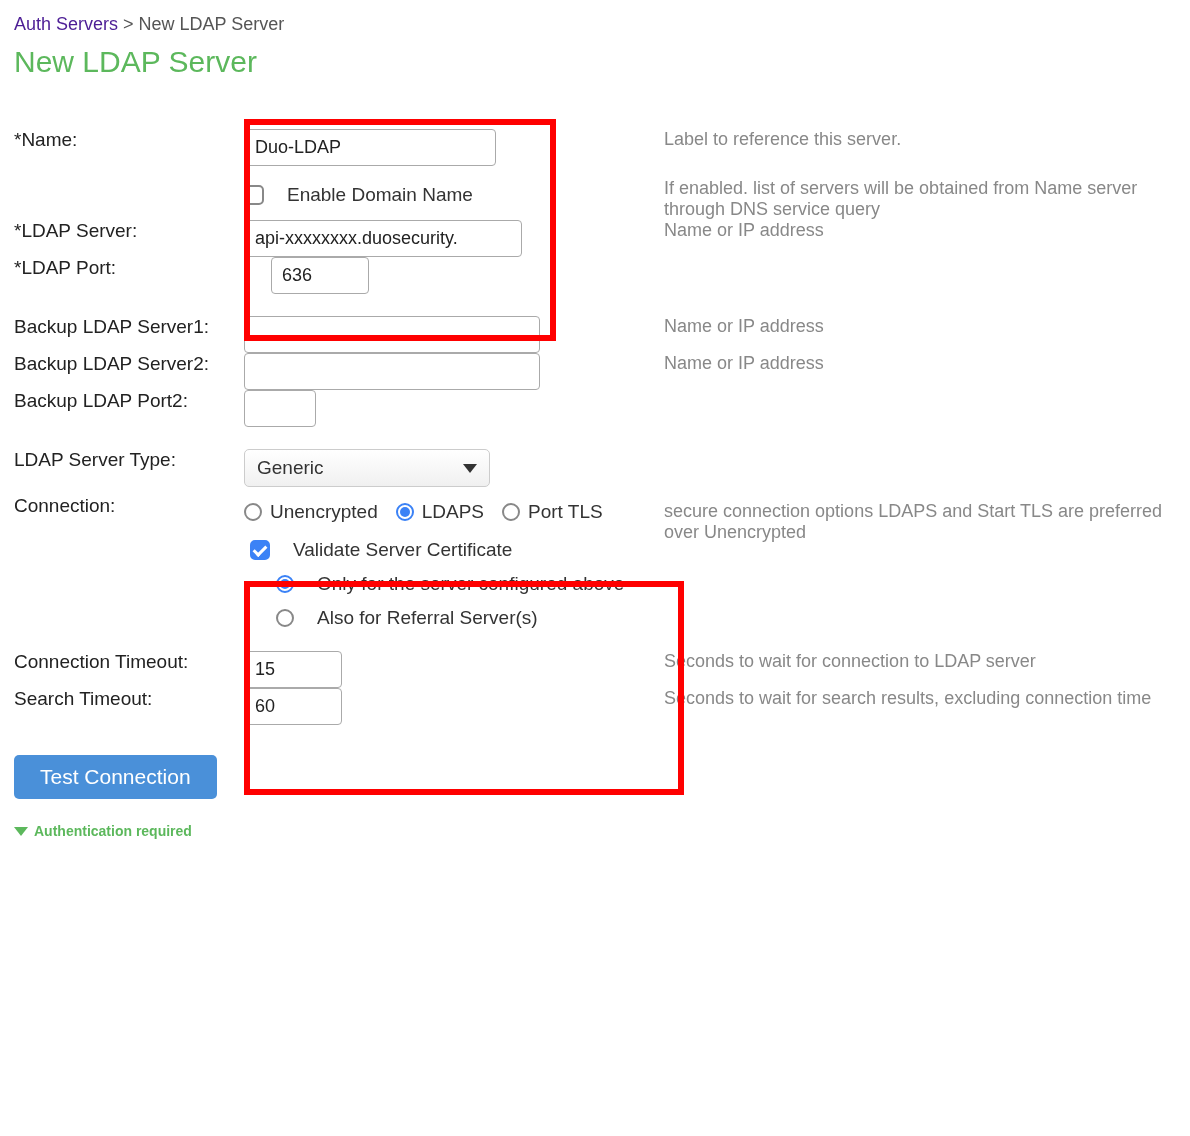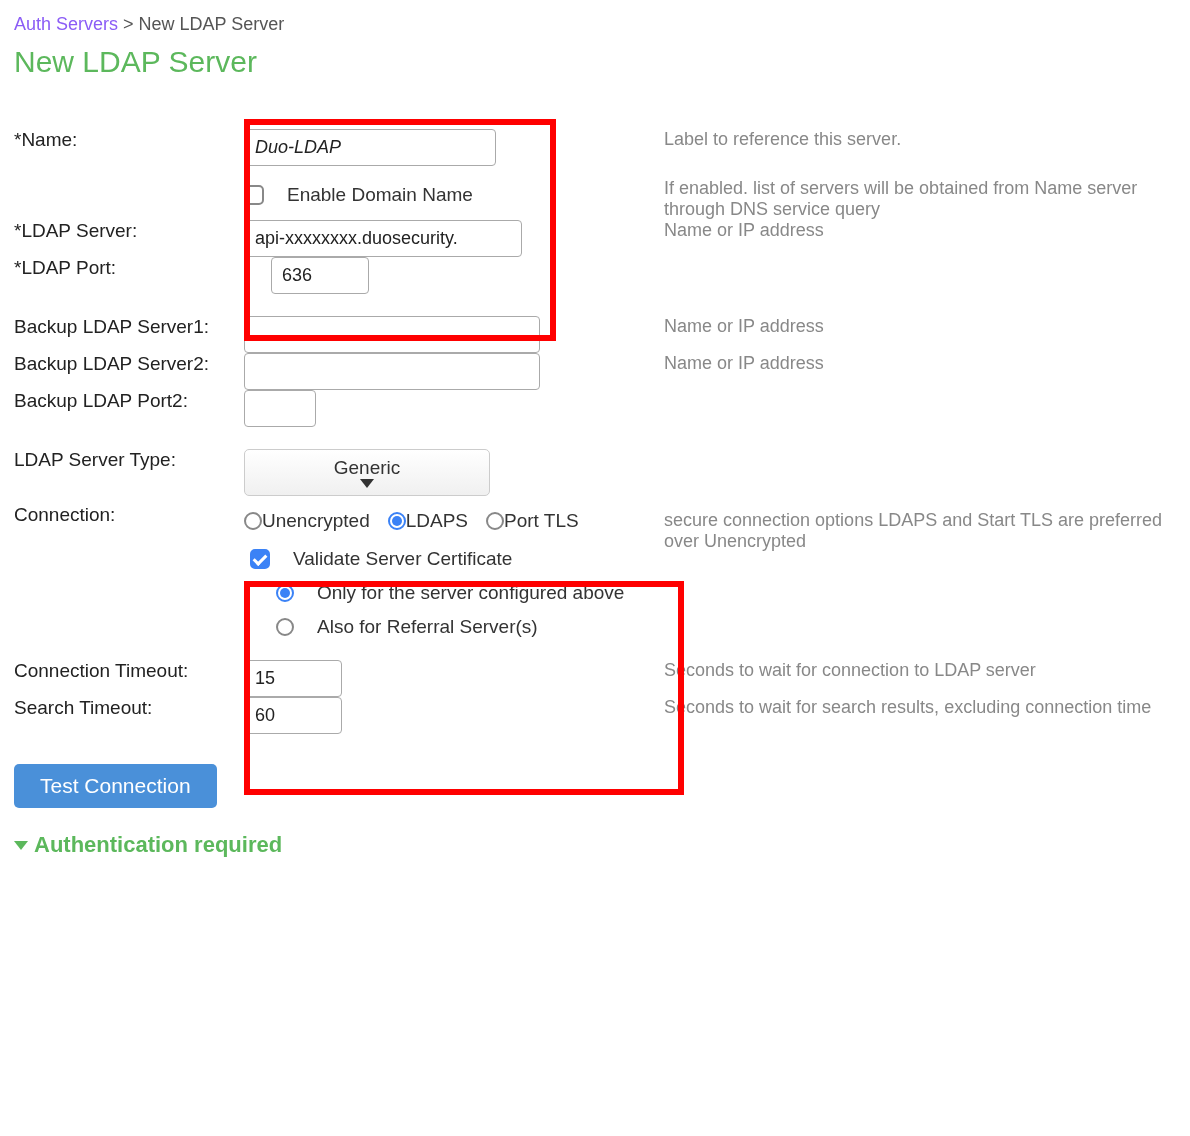--- a/index.html
+++ b/index.html
@@ -8,21 +8,21 @@
       font-size: 18px;
       color: #333;
       margin: 0;
       padding: 14px 14px 40px 14px;
       background: #fff;
     }
     .breadcrumb {
       font-size: 18px;
       margin-bottom: 8px;
     }
-    .breadcrumb a { color: #8b5cf6; text-decoration: none; }
+    .breadcrumb a { color: #4c1d95; text-decoration: none; }
     .breadcrumb .sep, .breadcrumb .current { color: #555; }
     h1.page-title {
       color: #5cb85c;
       font-weight: 400;
       font-size: 30px;
       margin: 10px 0 50px 0;
     }
     .form-table { border-collapse: separate; border-spacing: 0; }
     .form-table td { vertical-align: top; padding: 0; }
     .label-cell {
@@ -45,38 +45,37 @@
       max-width: 560px;
     }
     input[type="text"], .txt {
       font-size: 18px;
       padding: 7px 10px;
       border: 1px solid #aaa;
       border-radius: 4px;
       background: #fff;
       color: #222;
     }
-    .w-name { width: 252px; font-style: italic; }
+    .w-name { width: 252px; }
     .w-server { width: 278px; }
     .w-port { width: 98px; margin-left: 27px; }
     .w-backup-server { width: 296px; }
     .w-backup-port { width: 72px; }
     .w-timeout { width: 98px; }
     .select {
       display: inline-flex;
       align-items: center;
       justify-content: space-between;
       width: 246px;
       border: 1px solid #ccc;
       border-radius: 5px;
       background: linear-gradient(#fff,#f0f0f0);
       padding: 7px 12px;
       font-size: 19px;
       cursor: pointer;
-      flex-direction: column;
     }
     .chev-down {
       width: 0; height: 0;
       border-left: 7px solid transparent;
       border-right: 7px solid transparent;
       border-top: 9px solid #333;
     }
     .checkbox-row, .radio-row {
       display: flex;
       align-items: center;
@@ -123,21 +122,21 @@
       border-radius: 50%;
       background: #3b82f6;
     }
     .conn-radios {
       display: flex;
       align-items: center;
       gap: 18px;
       font-size: 19px;
       padding-top: 6px;
     }
-    .conn-radios .opt { display: flex; align-items: center; }
+    .conn-radios .opt { display: flex; align-items: center; gap: 8px; }
     .validate-block { padding-left: 6px; padding-top: 16px; }
     .sub-radios { padding-left: 26px; }
     .sub-radios .radio-row { margin-top: 12px; }
     .highlight-box {
       position: absolute;
       border: 6px solid #ff0000;
       pointer-events: none;
       z-index: 5;
     }
     .form-wrap { position: relative; }
@@ -149,21 +148,21 @@
       border-radius: 5px;
       padding: 10px 26px;
       border: none;
       cursor: pointer;
       margin-top: 30px;
     }
     .collapsible {
       margin-top: 24px;
       color: #5cb85c;
       font-weight: 700;
-      font-size: 22px;
+      font-size: 14px;
       display: flex;
       align-items: center;
       gap: 6px;
       cursor: pointer;
     }
     .chev-down-green {
       width: 0; height: 0;
       border-left: 7px solid transparent;
       border-right: 7px solid transparent;
       border-top: 9px solid #5cb85c;

